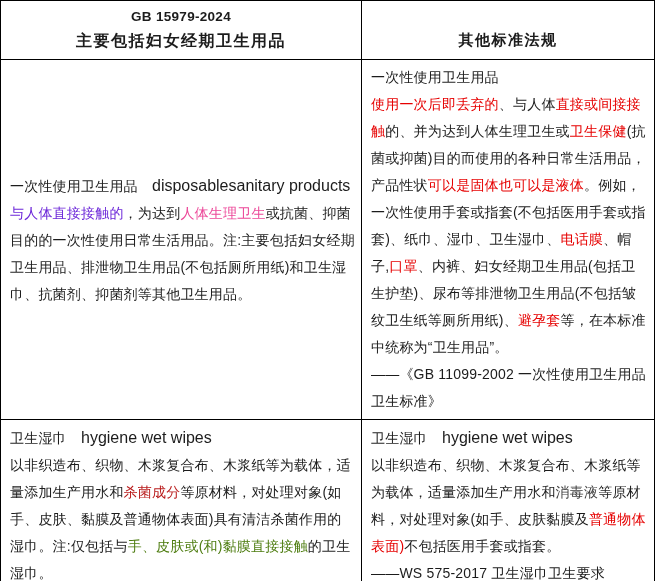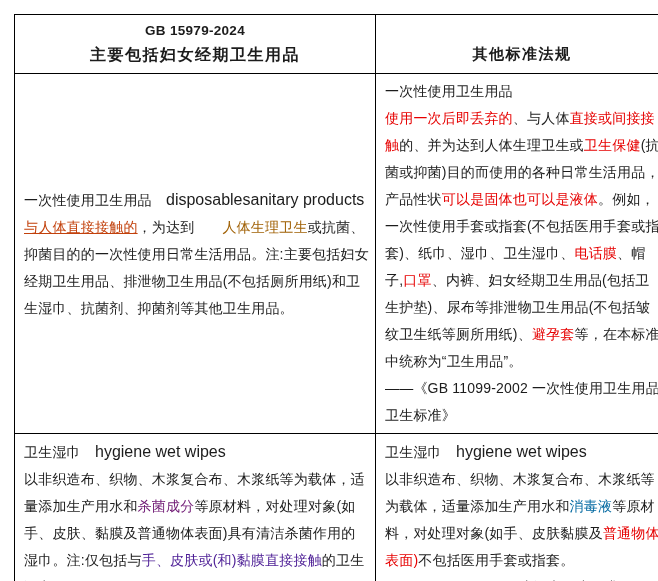--- a/index.html
+++ b/index.html
@@ -6,21 +6,21 @@
     margin: 0;
     padding: 0;
     background: #ffffff;
     font-family: "Liberation Sans", "DejaVu Sans", sans-serif;
   }
   .page {
     width: 658px;
     height: 581px;
     box-sizing: border-box;
     background: #ffffff;
-    padding: 14px;
+    padding: 0;
   }
   table.std-table {
     border-collapse: collapse;
     table-layout: fixed;
     width: 654px;
     height: 577px;
   }
   .std-table th, .std-table td {
     border: 1px solid #000000;
     box-sizing: border-box;
@@ -93,35 +93,35 @@
           <div class="hdr-title">主要包括妇女经期卫生用品</div>
         </th>
         <th class="header-cell">
           <div class="hdr-right-title">其他标准法规</div>
         </th>
       </tr>
 
       <tr class="row-def">
         <td class="cell v-mid">
           <p><span>一次性使用卫生用品　</span><span class="en">disposablesanitary products</span></p>
-          <p><span style="color: #c2410c; text-decoration: underline;">与人体直接接触的</span><span>，为达到</span><span style="color: #a16207; margin-left: 28px;">人体生理卫生</span><span>或抗菌、抑菌目的的一次性使用日常生活用品。注:主要包括妇女经期卫生用品、排泄物卫生用品(不包括厕所用纸)和卫生湿巾、抗菌剂、抑菌剂等其他卫生用品。</span></p>
+          <p><span style="color: #6d28d9;">与人体直接接触的</span><span>，为达到</span><span style="color: #ec4899;">人体生理卫生</span><span>或抗菌、抑菌目的的一次性使用日常生活用品。注:主要包括妇女经期卫生用品、排泄物卫生用品(不包括厕所用纸)和卫生湿巾、抗菌剂、抑菌剂等其他卫生用品。</span></p>
         </td>
         <td class="cell v-top">
           <p><span>一次性使用卫生用品</span></p>
           <p><span style="color: rgb(230, 0, 0);">使用一次后即丢弃的</span><span>、与人体</span><span style="color: rgb(230, 0, 0);">直接或间接接触</span><span>的、并为达到人体生理卫生或</span><span style="color: rgb(230, 0, 0);">卫生保健</span><span>(抗菌或抑菌)目的而使用的各种日常生活用品，产品性状</span><span style="color: rgb(230, 0, 0);">可以是固体也可以是液体</span><span>。例如，一次性使用手套或指套(不包括医用手套或指套)、纸巾、湿巾、卫生湿巾、</span><span style="color: rgb(230, 0, 0);">电话膜</span><span>、帽子,</span><span style="color: rgb(230, 0, 0);">口罩</span><span>、内裤、妇女经期卫生用品(包括卫生护垫)、尿布等排泄物卫生用品(不包括皱纹卫生纸等厕所用纸)、</span><span style="color: rgb(230, 0, 0);">避孕套</span><span>等，在本标准中统称为“卫生用品”。</span></p>
           <p><span>——《GB 11099-2002 一次性使用卫生用品卫生标准》</span></p>
         </td>
       </tr>
 
       <tr class="row-wipes">
         <td class="cell v-mid">
           <p><span>卫生湿巾　</span><span class="en">hygiene wet wipes</span></p>
-          <p><span>以非织造布、织物、木浆复合布、木浆纸等为载体，适量添加生产用水和</span><span style="color: #701a75;">杀菌成分</span><span>等原材料，对处理对象(如手、皮肤、黏膜及普通物体表面)具有清洁杀菌作用的湿巾。注:仅包括与</span><span style="color: #4c1d95;">手、皮肤或(和)黏膜直接接触</span><span>的卫生湿巾。</span></p>
+          <p><span>以非织造布、织物、木浆复合布、木浆纸等为载体，适量添加生产用水和</span><span style="color: #b91c1c;">杀菌成分</span><span>等原材料，对处理对象(如手、皮肤、黏膜及普通物体表面)具有清洁杀菌作用的湿巾。注:仅包括与</span><span style="color: #4d7c0f;">手、皮肤或(和)黏膜直接接触</span><span>的卫生湿巾。</span></p>
         </td>
         <td class="cell v-top">
           <p><span>卫生湿巾　</span><span class="en">hygiene wet wipes</span></p>
-          <p><span>以非织造布、织物、木浆复合布、木浆纸等为载体，适量添加生产用水和</span><span style="color: #0369a1;">消毒液</span><span>等原材料，对处理对象(如手、皮肤黏膜及</span><span style="color: rgb(230, 0, 0);">普通物体表面)</span><span>不包括医用手套或指套。</span></p>
+          <p><span>以非织造布、织物、木浆复合布、木浆纸等为载体，适量添加生产用水和</span><span style="color: #404040;">消毒液</span><span>等原材料，对处理对象(如手、皮肤黏膜及</span><span style="color: rgb(230, 0, 0);">普通物体表面)</span><span>不包括医用手套或指套。</span></p>
           <p><span>——WS 575-2017 卫生湿巾卫生要求</span></p>
         </td>
       </tr>
     </tbody>
   </table>
 </div>
 
 </body></html>

